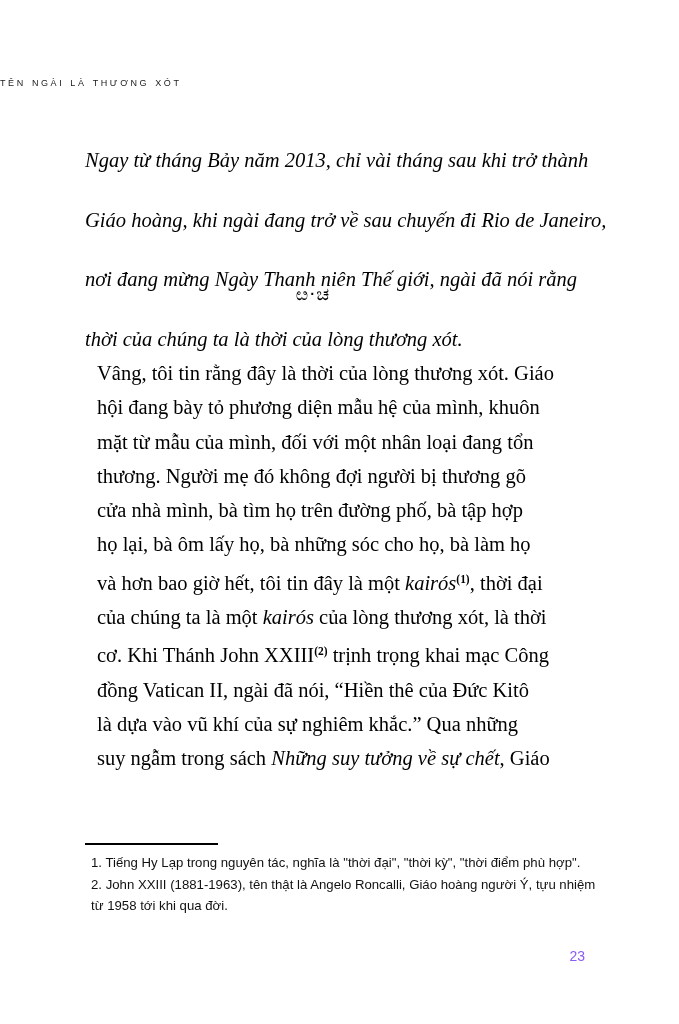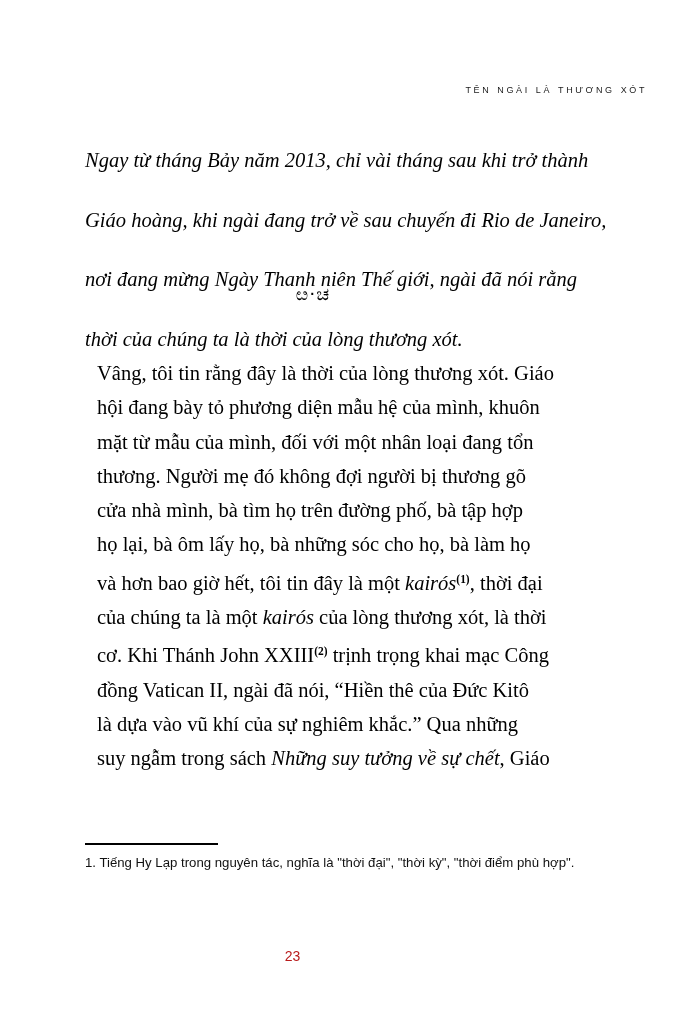--- a/index.html
+++ b/index.html
@@ -23,23 +23,23 @@
     inset: 0;
     width: 679px;
     height: 1024px;
     background: #ffffff;
   }
 
   
   .running-header {
     position: absolute;
     left: 0;
-    top: 82px;
+    top: 75px;
     width: 647px;
-    text-align: right;
+    text-align: left;
     font-family: "Liberation Sans", "DejaVu Sans", sans-serif;
     font-size: 12.5px;
     letter-spacing: 2.6px;
     font-variant: small-caps;
     text-transform: lowercase;
     color: #1a1a1a;
     white-space: pre;
   }
   .running-header::first-letter { font-size: 12.5px; }
 
@@ -110,34 +110,35 @@
   }
 
   
   .footnotes {
     top: 852px;
     font-family: "Liberation Sans", "DejaVu Sans", sans-serif;
     font-size: 13.2px;
     line-height: 21.5px;
     text-align: left;
     color: #111;
+    margin-left: 6px;
   }
   .footnotes .fn { display: block; }
   .footnotes .fn + .fn { margin-top: 0; }
 
   
   .folio {
     position: absolute;
     left: 0;
     top: 948px;
     width: 585px;
-    text-align: center;
+    text-align: right;
     font-family: "Liberation Sans", "DejaVu Sans", sans-serif;
     font-size: 14px;
-    color: #b91c1c;
+    color: #8b5cf6;
   }
 </style>
 </head>
 <body>
 
 <div class="page">
 
   <div class="running-header">Tên ngài là thương xót</div>
 
   <div class="text-col epigraph">
@@ -165,17 +166,18 @@
         <span class="ln"><span>đồng Vatican II, ngài đã nói, “Hiền thê của Đức Kitô</span></span>
         <span class="ln"><span>là dựa vào vũ khí của sự nghiêm khắc.” Qua những</span></span>
         <span class="ln"><span>suy ngẫm trong sách </span><em class="ital">Những suy tưởng về sự chết</em><span>, Giáo</span></span>
       </p>
   </div>
 
   <div class="fn-rule"></div>
 
   <div class="text-col footnotes">
     <span class="fn">1. Tiếng Hy Lạp trong nguyên tác, nghĩa là "thời đại", "thời kỳ", "thời điểm phù hợp".</span>
+    <span class="fn">2. John XXIII (1881-1963), tên thật là Angelo Roncalli, Giáo hoàng người Ý, tựu nhiệm từ 1958 tới khi qua đời.</span>
   </div>
 
   <div class="folio">23</div>
 
 </div>
 
 </body></html>

